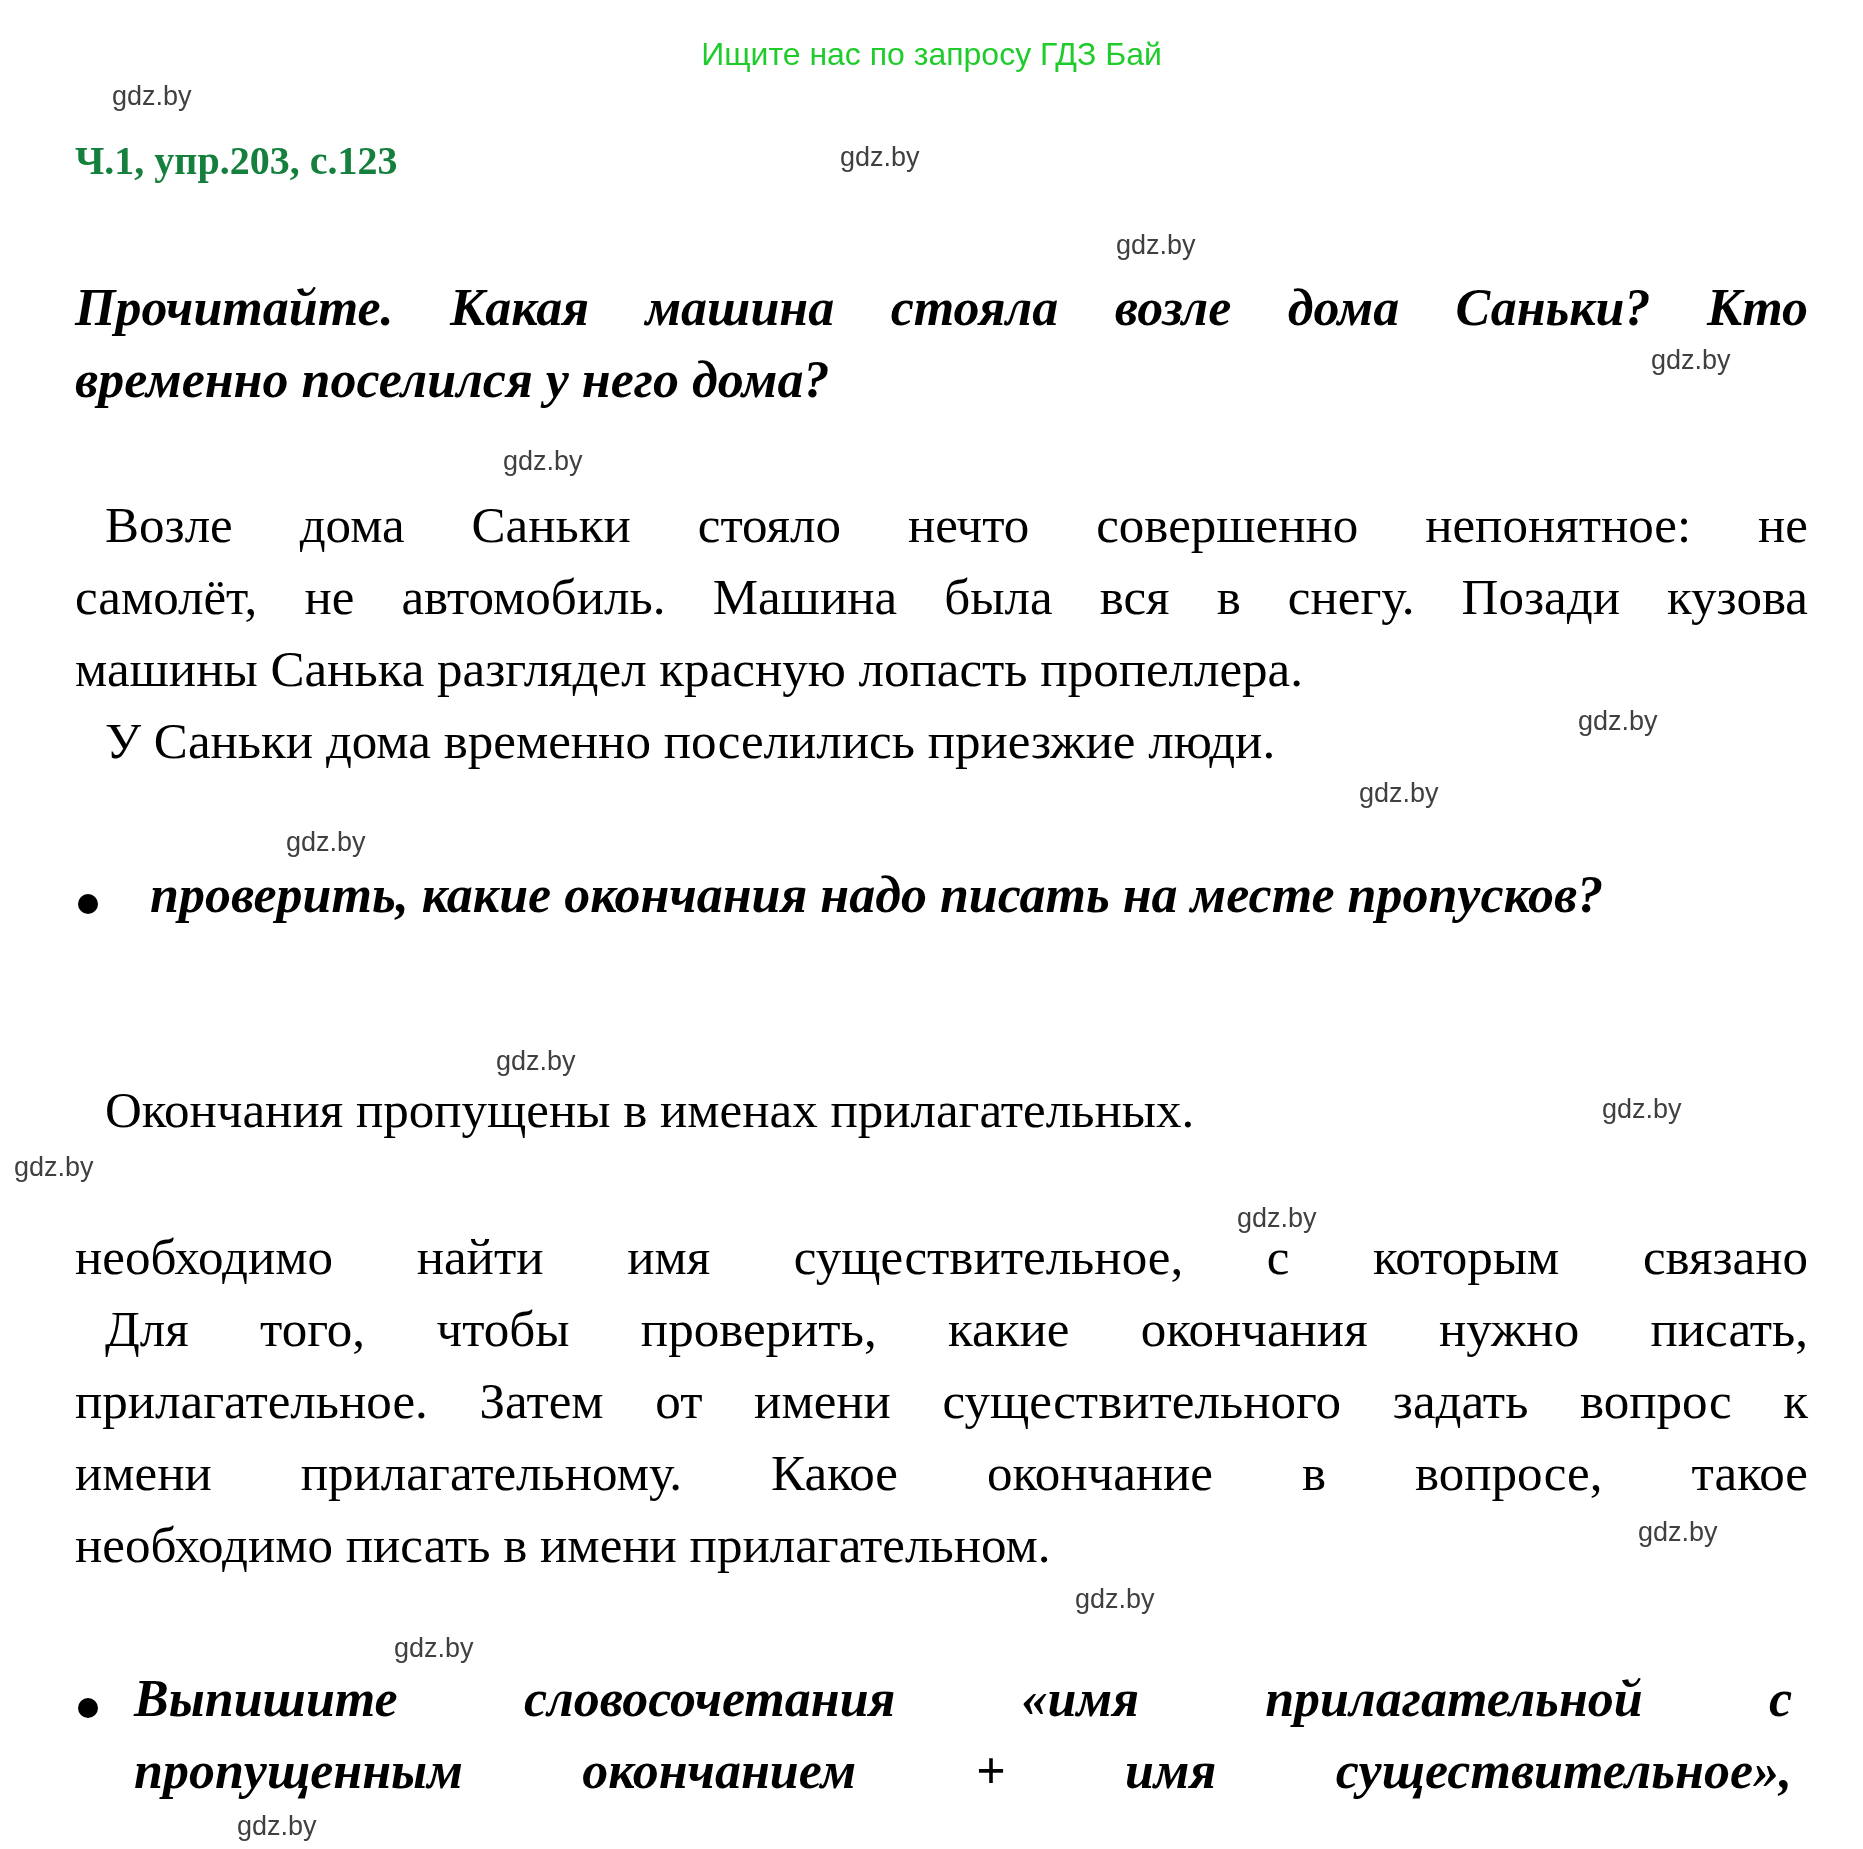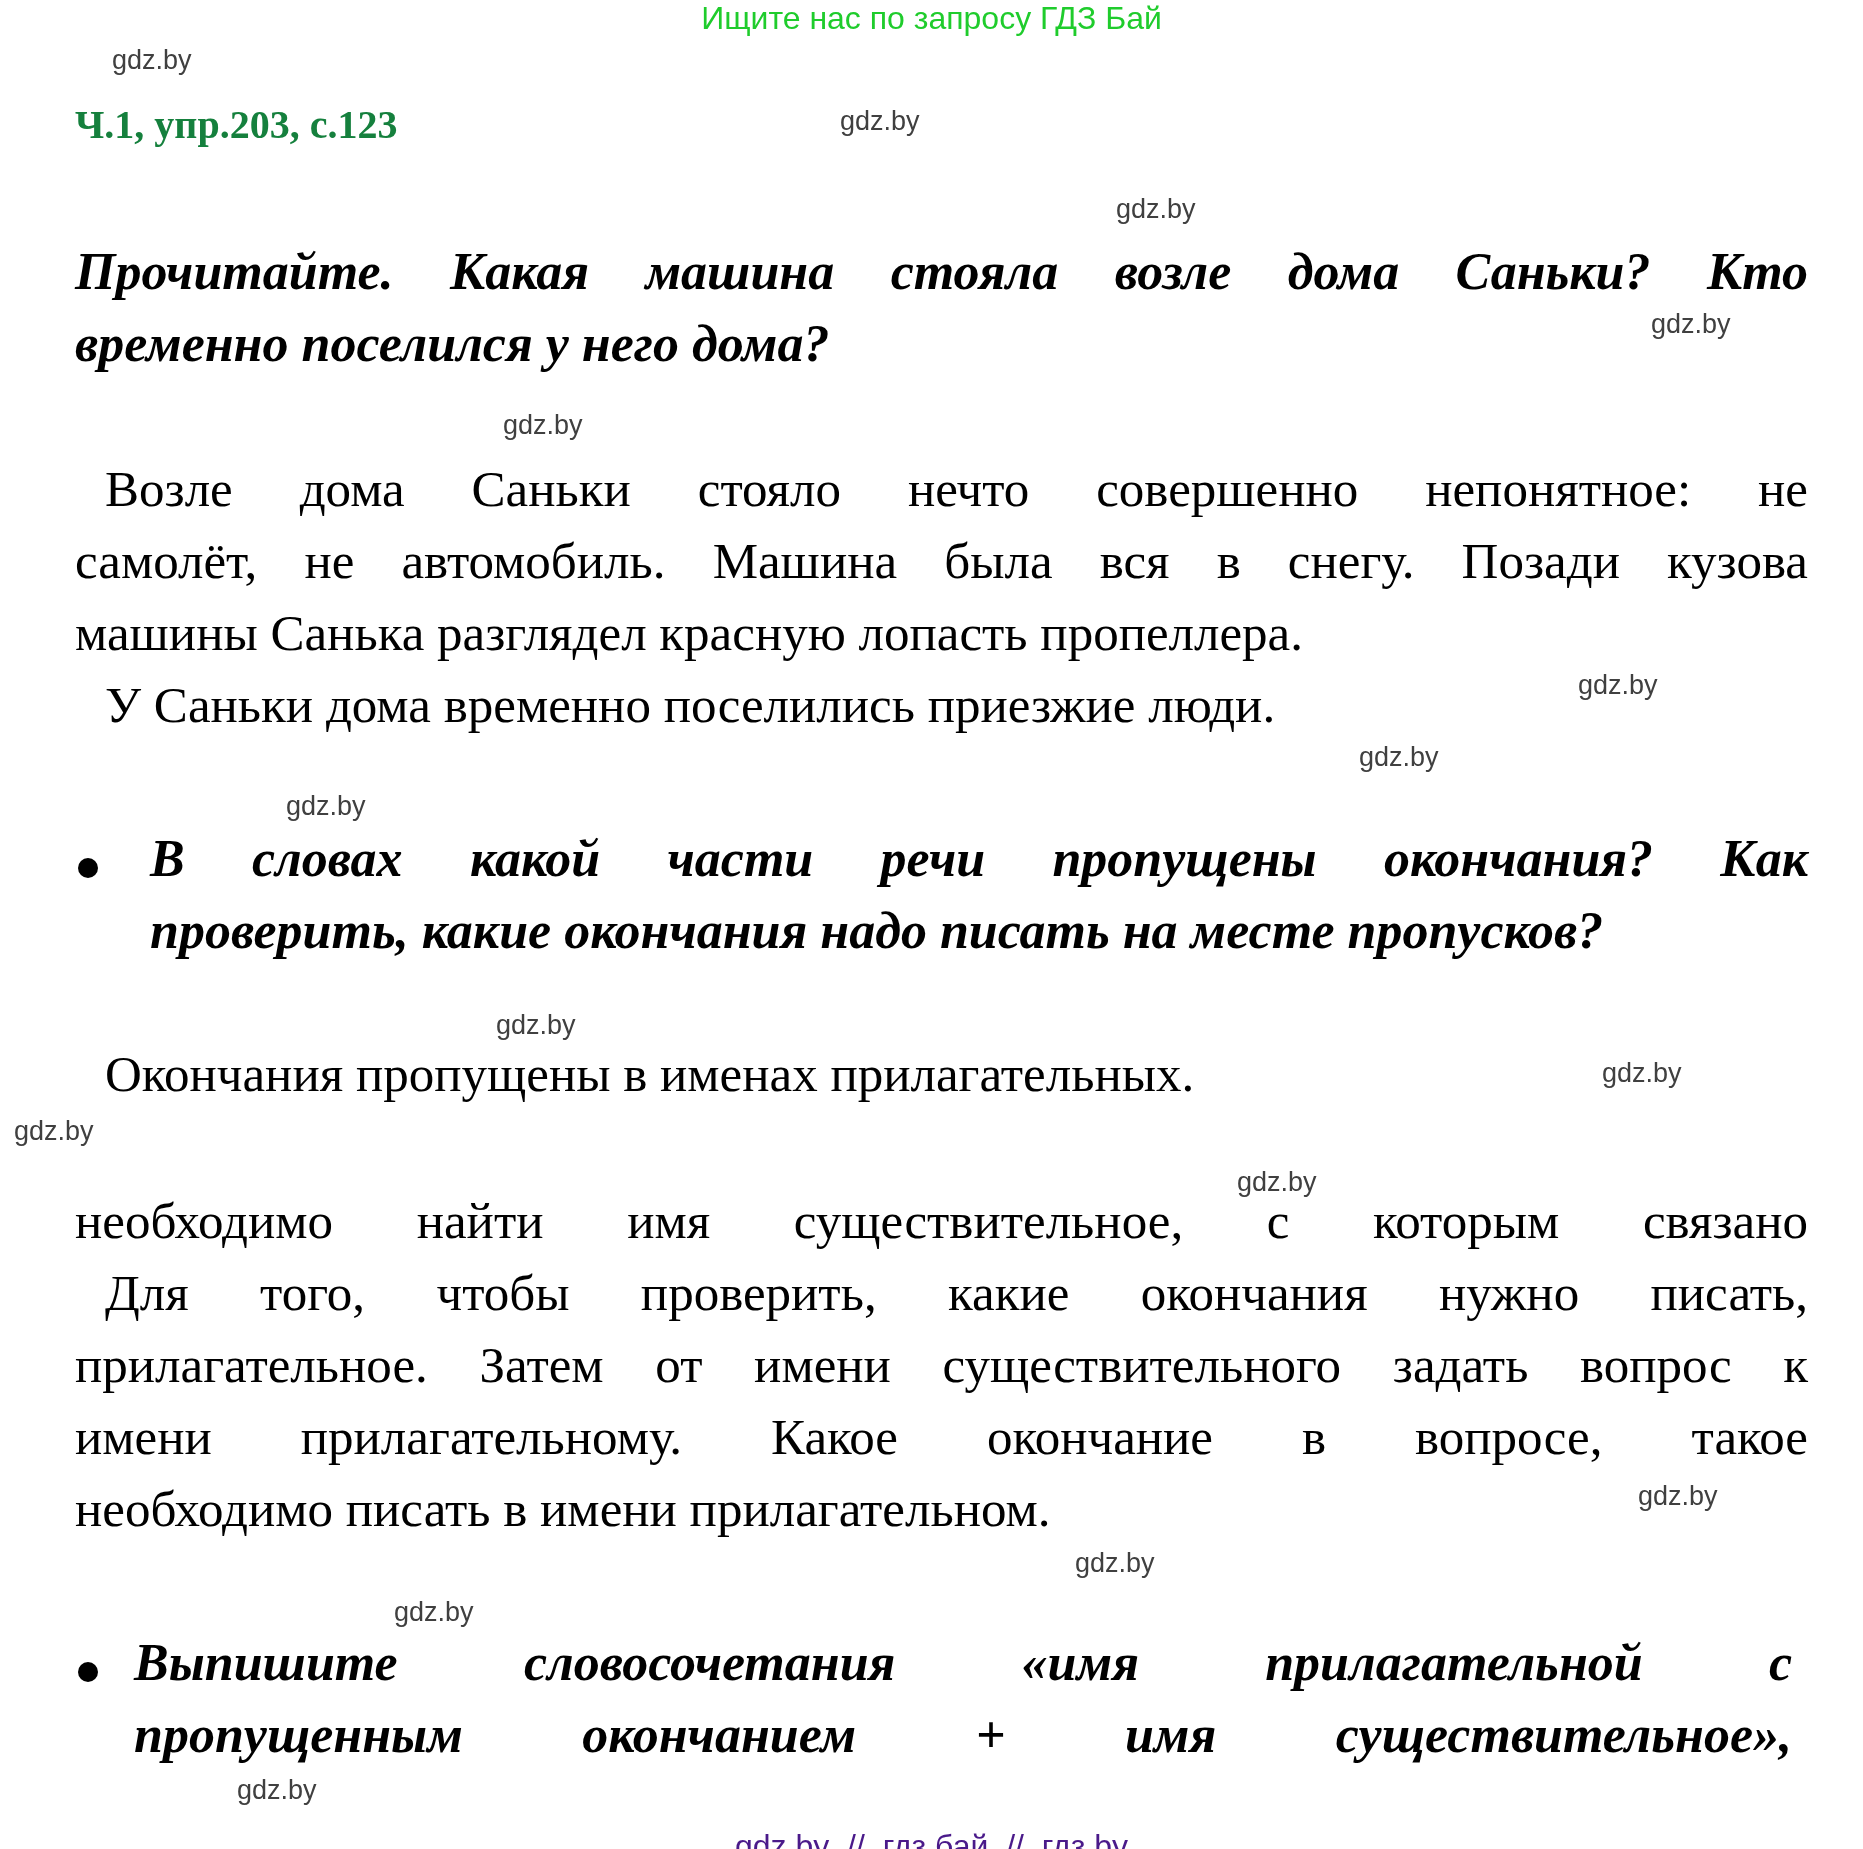--- a/index.html
+++ b/index.html
@@ -1,17 +1,17 @@
 <!DOCTYPE html>
 <html><head>
 <meta charset="utf-8">
 <style>
   html, body { margin: 0; padding: 0; background: #ffffff; }
   body { width: 1863px; height: 1849px; position: relative; overflow: hidden; }
-  .abs { position: absolute; }
+  .abs { position: absolute; margin-top: 36px; }
   .top-banner {
     left: 0; width: 1863px; top: 0; text-align: center;
     font-family: "Liberation Sans", sans-serif; font-size: 32px; color: #1fcc2c;
     line-height: 36px;
   }
   .wm {
     font-family: "Liberation Sans", sans-serif; font-size: 27px; color: #404040;
     line-height: 30px; white-space: nowrap;
   }
   .title {
@@ -67,21 +67,20 @@
 
 <div class="abs p" style="left:75px; top:453px; width:1733px;">
   <span class="line j" style="padding-left:30px;">Возле дома Саньки стояло нечто совершенно непонятное: не</span>
   <span class="line j">самолёт, не автомобиль. Машина была вся в снегу. Позади кузова</span>
   <span class="line">машины Санька разглядел красную лопасть пропеллера.</span>
   <span class="line" style="padding-left:30px;">У Саньки дома временно поселились приезжие люди.</span>
 </div>
 
 <div class="abs bullet-dot" style="left:78px; top:858px;"></div>
 <div class="abs q" style="left:150px; top:823px; width:1658px;">
-  <span class="line j">В словах какой части речи пропущены окончания? Как</span>
   <span class="line">проверить, какие окончания надо писать на месте пропусков?</span>
 </div>
 
 <div class="abs p" style="left:105px; top:1038px; white-space:nowrap;">Окончания пропущены в именах прилагательных.</div>
 
 <div class="abs p" style="left:75px; top:1185px; width:1733px;">
   <span class="line j">необходимо найти имя существительное, с которым связано</span>
   <span class="line j" style="padding-left:30px;">Для того, чтобы проверить, какие окончания нужно писать,</span>
   <span class="line j">прилагательное. Затем от имени существительного задать вопрос к</span>
   <span class="line j">имени прилагательному. Какое окончание в вопросе, такое</span>

